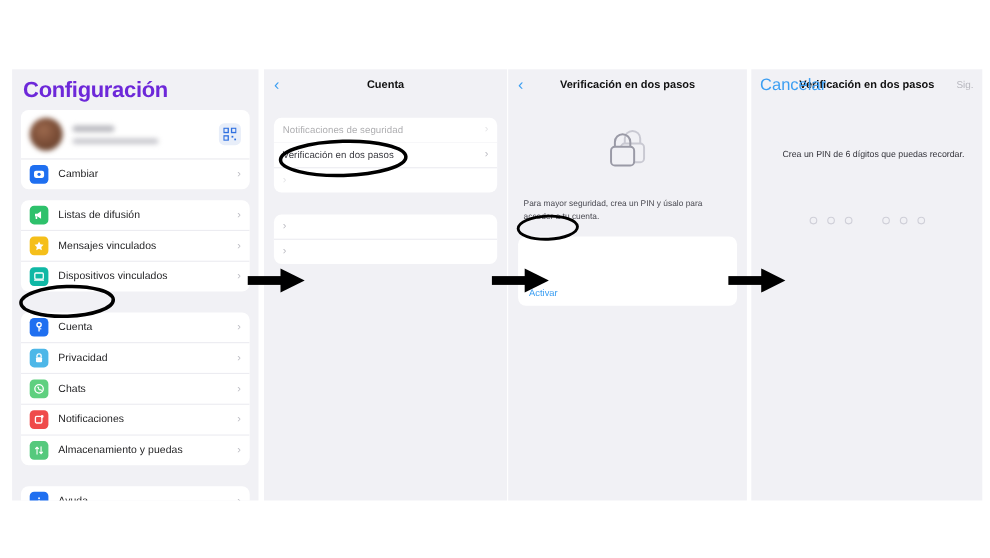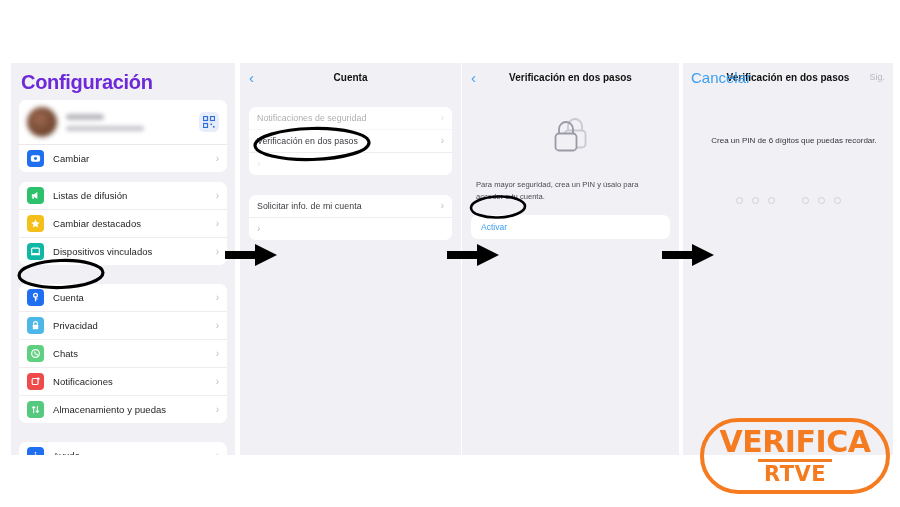--- a/index.html
+++ b/index.html
@@ -111,21 +111,21 @@
   
   .lock-wrap { display: flex; justify-content: center; padding: 22px 0 20px 0; }
   .p3-desc {
     font-size: 7.6px; color: #4a4a52; line-height: 1.55;
     padding: 0 14px 12px 14px;
   }
   .p3-btn-card {
     background: #fff; border-radius: 7px;
     margin: 0 9px; padding: 7px 10px;
   }
-  .p3-btn-label { font-size: 8.5px; color: #3b9ef2; }
+  .p3-btn-label { font-size: 8.5px; color: #3b9ef2; margin-top: 39px; }
 
   
   .p4-desc {
     font-size: 8px; color: #33333a; text-align: center;
     padding: 45px 12px 0 24px;
   }
   .pin-dots {
     display: flex; justify-content: center; align-items: center;
     gap: 9px; margin-top: 52px;
   }
@@ -216,21 +216,21 @@
         </div>
         <div class="row-label">Listas de difusión</div>
         <div class="chev">›</div>
       </div>
       <div class="row">
         <div class="row-ico" style="background:#f5bf1a">
           <svg width="11" height="11" viewBox="0 0 12 12">
             <path d="M6 1.6l1.4 2.9 3.1.45-2.25 2.2.53 3.1L6 8.78 3.22 10.25l.53-3.1L1.5 4.95l3.1-.45z" fill="#fff"></path>
           </svg>
         </div>
-        <div class="row-label">Cambiar destacados</div>
+        <div class="row-label">Mensajes vinculados</div>
         <div class="chev">›</div>
       </div>
       <div class="row">
         <div class="row-ico" style="background:#0fb8a5">
           <svg width="11" height="11" viewBox="0 0 12 12">
             <rect x="1.8" y="2.4" width="8.4" height="6" rx="1" fill="none" stroke="#fff" stroke-width="1.3"></rect>
             <rect x="1" y="8.8" width="10" height="1.2" rx="0.5" fill="#fff"></rect>
           </svg>
         </div>
         <div class="row-label">Dispositivos vinculados</div>
@@ -330,21 +330,20 @@
       </div>
       <div class="row p2-row dim">
         <div class="chev">›</div>
       </div>
     </div>
 
     <div style="height:10px"></div>
 
     <div class="card p2-card">
       <div class="row p2-row">
-        <div class="row-label">Solicitar info. de mi cuenta</div>
         <div class="chev">›</div>
       </div>
       <div class="row p2-row">
         <div class="chev">›</div>
       </div>
     </div>
   </div>
 
   <div class="panel" id="panel-3">
     <div class="navbar">
@@ -418,19 +417,14 @@
       <ellipse cx="60" cy="18" rx="57" ry="15.5" fill="none" stroke="#000" stroke-width="3.2" transform="rotate(-1.5 60 18)"></ellipse>
     </svg>
   </div>
 
   <div class="ellipse" style="left:468px; top:194px;">
     <svg width="60" height="26" viewBox="0 0 60 26">
       <ellipse cx="30" cy="13" rx="27" ry="10.5" fill="none" stroke="#000" stroke-width="2.6" transform="rotate(-2 30 13)"></ellipse>
     </svg>
   </div>
 
-  <div class="logo">
-    <div class="logo-top">VERIFICA</div>
-    <div class="logo-rule"></div>
-    <div class="logo-bottom">RTVE</div>
-  </div>
 
 </div>
 
 </body></html>

